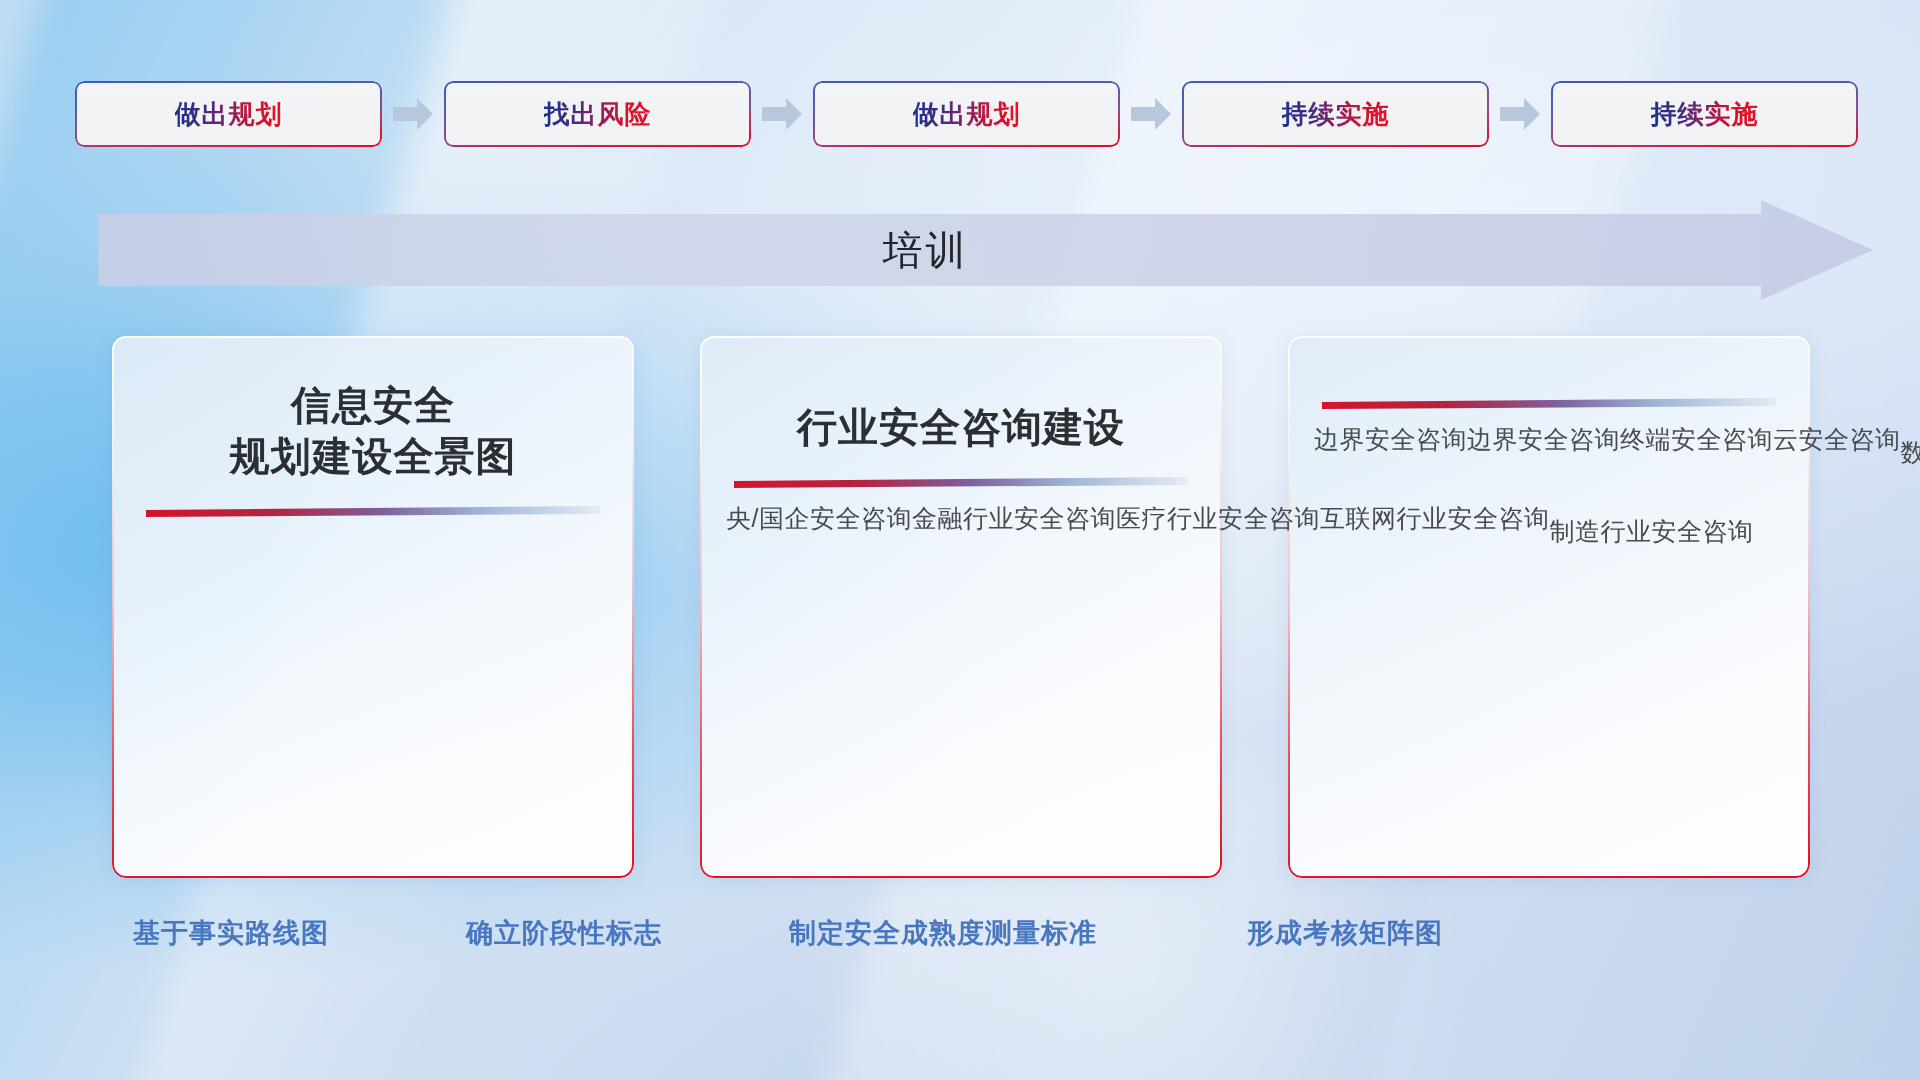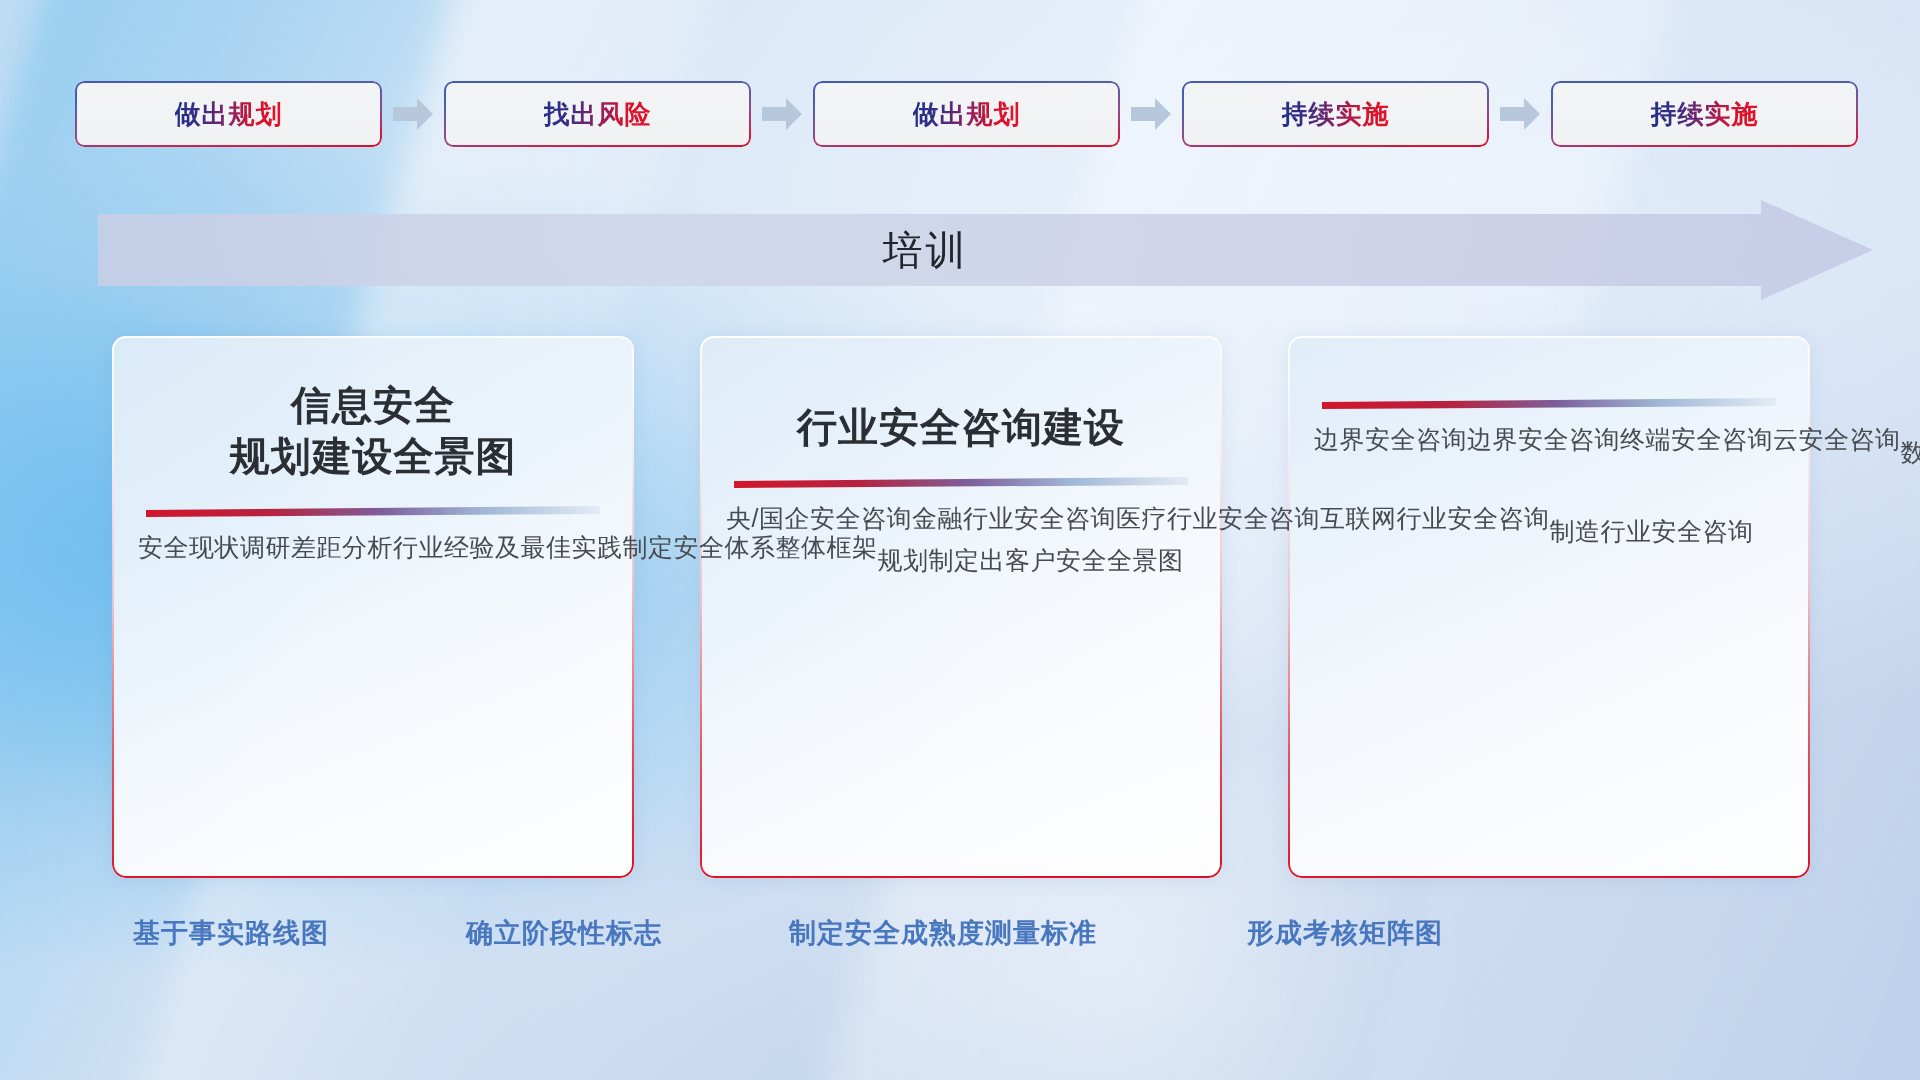--- a/index.html
+++ b/index.html
@@ -235,27 +235,20 @@
                 <stop offset="0%" stop-color="#d2152c"></stop>
                 <stop offset="28%" stop-color="#b62340"></stop>
                 <stop offset="52%" stop-color="#7d5f9c"></stop>
                 <stop offset="74%" stop-color="#9fb6d6"></stop>
                 <stop offset="100%" stop-color="#e4ecf5"></stop>
               </linearGradient>
             </defs>
             <path d="M0 4 L454 0 L454 8 L0 11 Z" fill="url(#dv0)"></path>
           </svg>
         </div>
-        <div class="card-list">
-          <div class="card-list-item">安全现状调研</div>
-          <div class="card-list-item">差距分析</div>
-          <div class="card-list-item">行业经验及最佳实践</div>
-          <div class="card-list-item">制定安全体系整体框架</div>
-          <div class="card-list-item">规划制定出客户安全全景图</div>
-        </div>
       </div>
     </div>
 
     <div class="card">
       <div class="card-inner">
         <div class="card-title one-line">行业安全咨询建设</div>
         <div class="card-divider">
           <svg width="454" height="11" viewBox="0 0 454 11" preserveAspectRatio="none">
             <defs>
               <linearGradient id="dv1" x1="0" y1="0" x2="1" y2="0">

